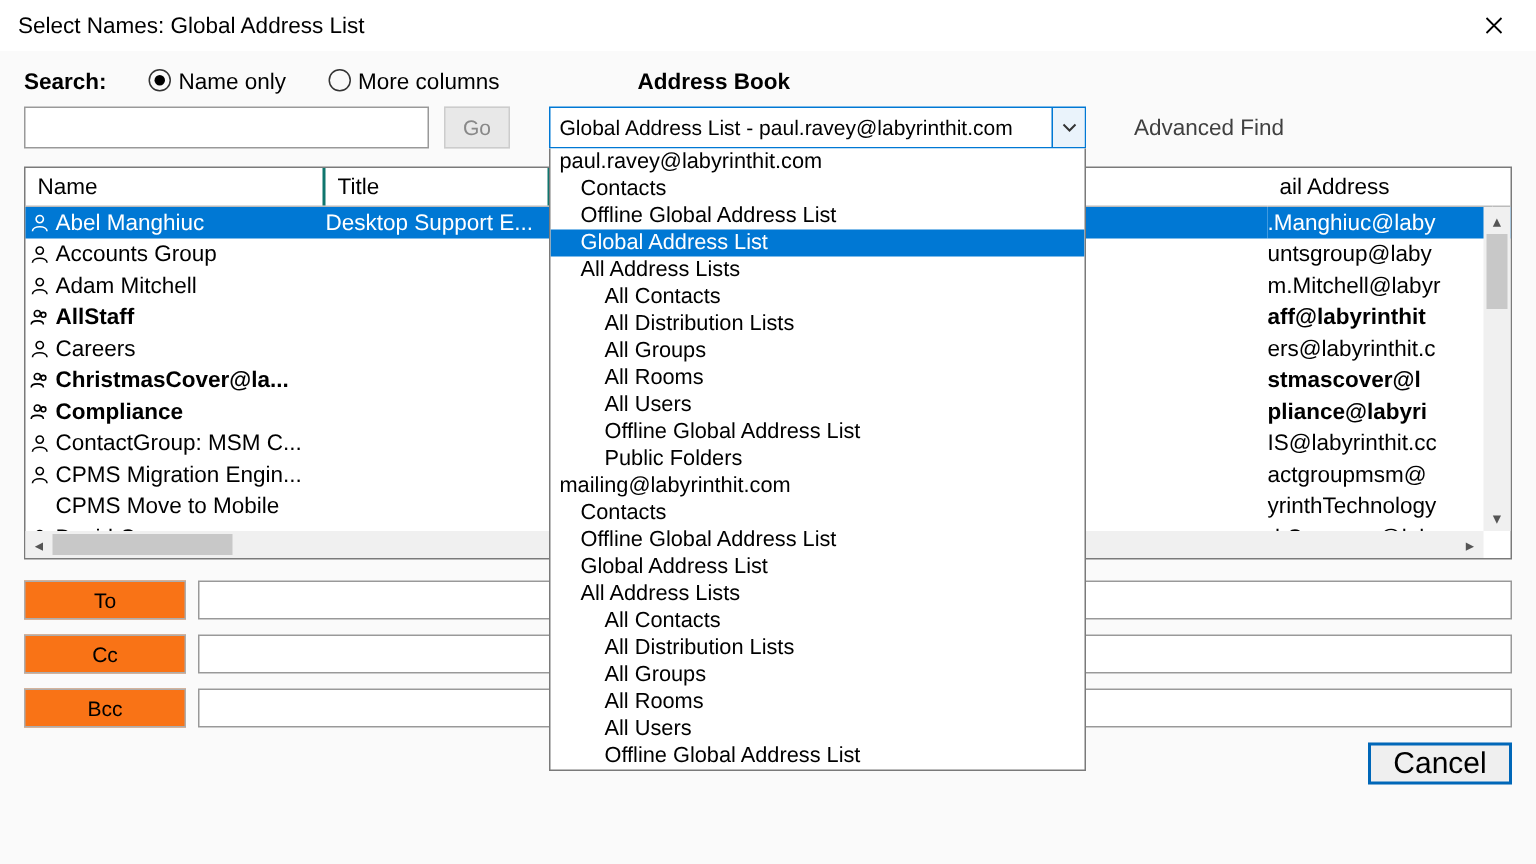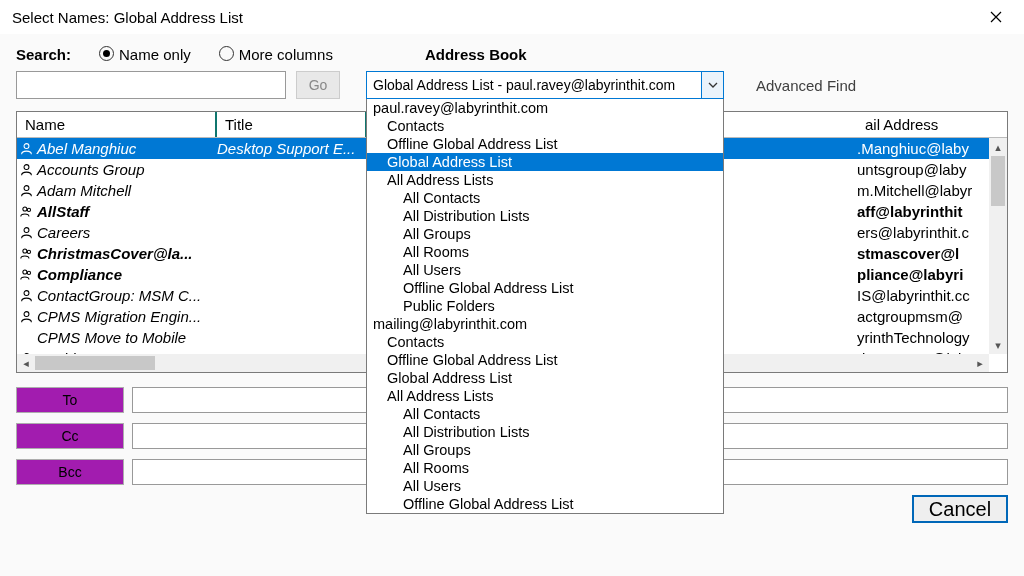--- a/index.html
+++ b/index.html
@@ -26,41 +26,41 @@
   .dropdown { position: absolute; top: 28px; left: 0; width: 358px; background: #fff; border: 1px solid #7a7a7a; border-top: none; z-index: 100; font-size: 14.5px; max-height: 460px; overflow: hidden; }
   .dropdown .it { padding: 1px 6px; white-space: nowrap; cursor: default; }
   .dropdown .ind1 { padding-left: 20px; }
   .dropdown .ind2 { padding-left: 36px; }
   .dropdown .sel { background: #0078d4; color: #fff; }
   .adv { color: #404040; font-size: 15px; margin-left: 22px; cursor: pointer; }
   .listbox { border: 1px solid #7a7a7a; background: #fff; height: 262px; position: relative; }
   .cols { display: flex; border-bottom: 1px solid #bbb; height: 26px; align-items: center; font-size: 15px; }
   .cols .ch { padding: 0 8px; border-right: 2px solid #0f766e; height: 100%; display: flex; align-items: center; }
   .rows { font-size: 15px; }
-  .rows .r { display: flex; height: 21px; align-items: center; font-style: italic; }
+  .rows .r { display: flex; height: 21px; align-items: center; }
   .rows .r.sel { background: #0078d4; color: #fff; }
   .rows .r .ic { width: 18px; display: flex; justify-content: center; }
   .rows .r .n { width: 182px; padding-left: 2px; white-space: nowrap; overflow: hidden; }
   .rows .r .t { width: 150px; white-space: nowrap; overflow: hidden; }
   .hscroll { position: absolute; bottom: 0; left: 0; right: 18px; height: 18px; background: #f0f0f0; display: flex; align-items: center; }
   .hscroll .arr { width: 18px; height: 18px; display: flex; align-items: center; justify-content: center; color: #555; font-size: 11px; }
   .hscroll .track { flex: 1; height: 18px; position: relative; }
   .hscroll .thumb { position: absolute; left: 0; width: 120px; top: 2px; height: 14px; background: #c8c8c8; }
-  .mailcol { position: absolute; right: 0; top: 0; width: 150px; height: 100%; background: #fff; }
+  .mailcol { position: absolute; right: 12px; top: 0; width: 150px; height: 100%; background: #fff; }
   .mailcol .hdr { height: 26px; border-bottom: 1px solid #bbb; padding: 0 8px; display: flex; align-items: center; font-size: 15px; white-space: nowrap; overflow: hidden; }
   .mailcol .mr { height: 21px; font-size: 15px; display: flex; align-items: center; white-space: nowrap; overflow: hidden; }
   .mailcol .mr.sel { background: #0078d4; color: #fff; }
   .mailcol .mr.bold { font-weight: 700; }
   .vscroll { position: absolute; right: 0; top: 26px; width: 18px; bottom: 18px; background: #f0f0f0; }
   .vscroll .arr { width: 18px; height: 18px; display: flex; align-items: center; justify-content: center; color: #555; font-size: 11px; }
   .vscroll .thumb { position: absolute; right: 2px; top: 18px; width: 14px; height: 50px; background: #c8c8c8; }
   .listarea { position: relative; margin-top: 4px; }
   .bottom { margin-top: 14px; }
   .fieldrow { display: flex; align-items: center; margin-bottom: 10px; gap: 8px; }
-  .fieldrow .fbtn { width: 108px; height: 26px; background: #a21caf; border: 1px solid #adadad; font-size: 14px; display: flex; align-items: center; justify-content: center; cursor: pointer; }
+  .fieldrow .fbtn { width: 108px; height: 26px; background: #f97316; border: 1px solid #adadad; font-size: 14px; display: flex; align-items: center; justify-content: center; cursor: pointer; }
   .fieldrow .finput { flex: 1; height: 26px; border: 1px solid #999; background: #fff; }
   .actions { display: flex; justify-content: flex-end; gap: 10px; padding-right: 16px; margin-top: 6px; }
   .actions .abtn { width: 96px; height: 28px; border: 1px solid #adadad; background: #efefef; font-size: 20px; display: flex; align-items: center; justify-content: center; cursor: pointer; }
   .actions .abtn.selbtn { border: 2px solid #0067b8; }
   svg.pers { width: 13px; height: 13px; }
   .bold { font-weight: 700; }
 </style>
 </head>
 <body>
 

